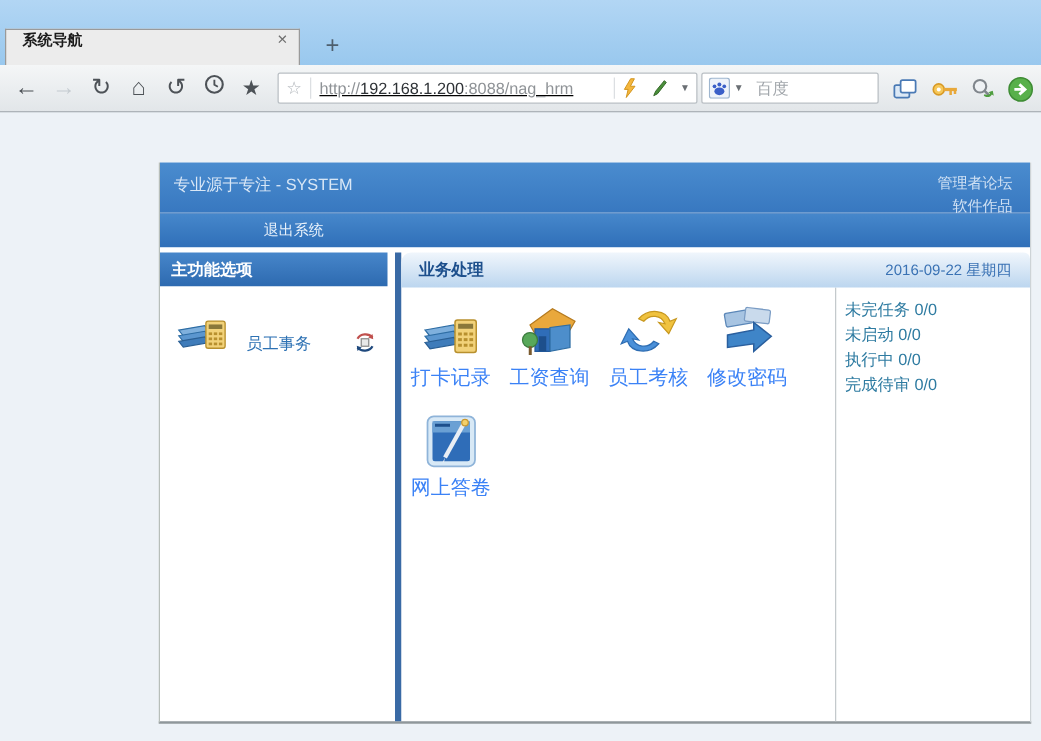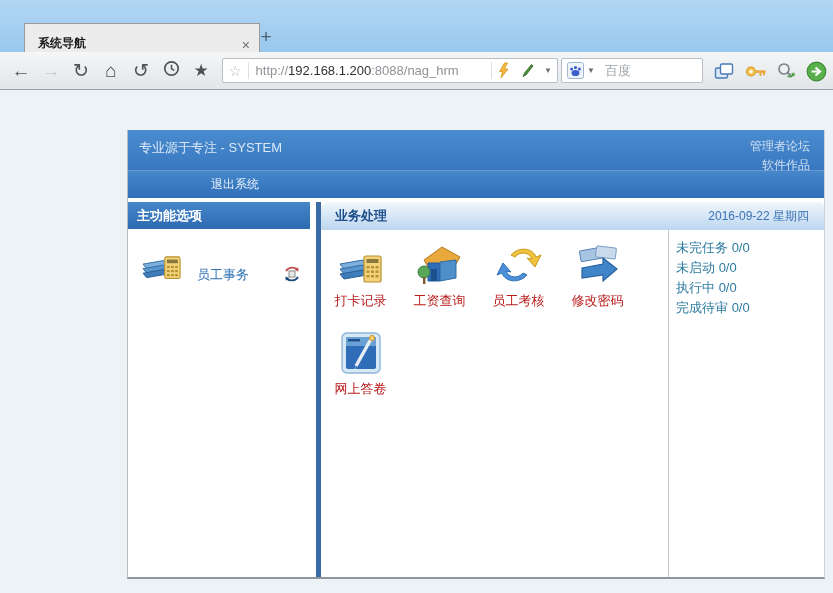--- a/index.html
+++ b/index.html
@@ -3,35 +3,35 @@
 <meta charset="utf-8">
 <style>
   * { margin:0; padding:0; box-sizing:border-box; }
   html,body { width:833px; height:593px; overflow:hidden;
     font-family:"Liberation Sans","DejaVu Sans",sans-serif; background:#edf2f7; }
 
   
   .chrome { position:absolute; top:0; left:0; width:833px; height:90px; }
   .tabzone { height:52px; background:linear-gradient(180deg,#b2d6f4,#99c8ee); position:relative; }
   .tab { position:absolute; left:4px; top:23px; width:236px; height:29px; background:#ececec;
-         border:1px solid #9a9a9a; border-bottom:none; display:flex; align-items:flex-end; cursor:default;margin-left:20px; }
+         border:1px solid #9a9a9a; border-bottom:none; display:flex; align-items:flex-start; cursor:default; }
   .tab-title { font-size:12px; font-weight:bold; color:#1c1c1c; margin-left:13px; }
   .tab-close { margin-left:auto; margin-right:9px; color:#6f6f6f; font-size:14px; line-height:14px; }
   .newtab { position:absolute; left:256px; top:26px; font-size:19px; color:#4e5f6e; width:20px; text-align:center; }
   .toolbar { height:38px; background:linear-gradient(180deg,#f4f6f7,#e2e6e9);
              border-bottom:1px solid #9aa1a6; position:relative; }
   .navrow { position:absolute; left:6px; top:0; height:37px; display:flex; align-items:center; }
   .navbtn { width:30px; text-align:center; font-size:19px; color:#4d5257; }
   .navbtn.small { font-size:17px; }
   .navbtn.disabled { color:#c6ccd1; }
   .urlbar { position:absolute; left:222px; top:6px; width:336px; height:25px; background:#fff;
             border:1px solid #b9bfc4; border-radius:2px; display:flex; align-items:center; font-size:13px; }
   .url-star { color:#b0b5ba; font-size:14px; padding:0 6px; }
   .vsep { width:1px; height:17px; background:#dcdfe2; }
-  .url-text { margin-left:7px; white-space:nowrap; }
+  .url-text { margin-left:7px; white-space:nowrap;text-decoration:underline; }
   .url-dim { color:#8e9296; }
   .url-host { color:#2e3236; }
   .url-actions { margin-left:auto; display:flex; align-items:center; height:100%; }
   .url-actions .abtn { padding:0 5px; display:flex; align-items:center; height:100%; }
   .caret { font-size:8px; color:#6a6f74; }
   .searchbox { position:absolute; left:561px; top:6px; width:142px; height:25px; background:#fff;
                border:1px solid #b9bfc4; border-radius:2px; display:flex; align-items:center; }
   .engine { display:flex; align-items:center; padding:0 4px 0 5px; height:100%; }
   .search-input { border:none; outline:none; flex:1; min-width:0; font-size:13px; color:#333;
                   font-family:inherit; background:transparent; margin-left:6px; }
@@ -63,21 +63,21 @@
 
   .main { flex:1; display:flex; flex-direction:column; min-width:0; }
   .main-hd { height:28px; background:linear-gradient(180deg,#f0f6fc,#bcd6ef);
              border-radius:8px 5px 0 0; position:relative; flex-shrink:0; }
   .main-title { position:absolute; left:14px; line-height:28px; font-weight:bold; font-size:13px; color:#1d4f8c; }
   .main-date { position:absolute; right:15px; line-height:28px; font-size:12px; color:#3a72b4; }
   .main-body { flex:1; display:flex; }
   .grid { flex:1; padding-top:10px; display:flex; flex-wrap:wrap; align-content:flex-start; }
   .cell { width:79px; height:88px; text-align:center; cursor:pointer; }
   .cell-icon { height:50px; display:flex; align-items:center; justify-content:center; }
-  .cell-label { font-size:13px; color:#b91c1c; margin-top:2px; }
+  .cell-label { font-size:16px; color:#3b82f6; margin-top:2px; }
   .tasks { width:156px; border-left:1px solid #c4c9cc; padding:8px 0 0 7px; flex-shrink:0; }
   .task-row { font-size:13px; color:#2e7ba1; line-height:20px; }
 </style>
 </head>
 <body>
 
 <div class="chrome">
   <div class="tabzone">
     <div class="tab">
       <span class="tab-title">系统导航</span>

